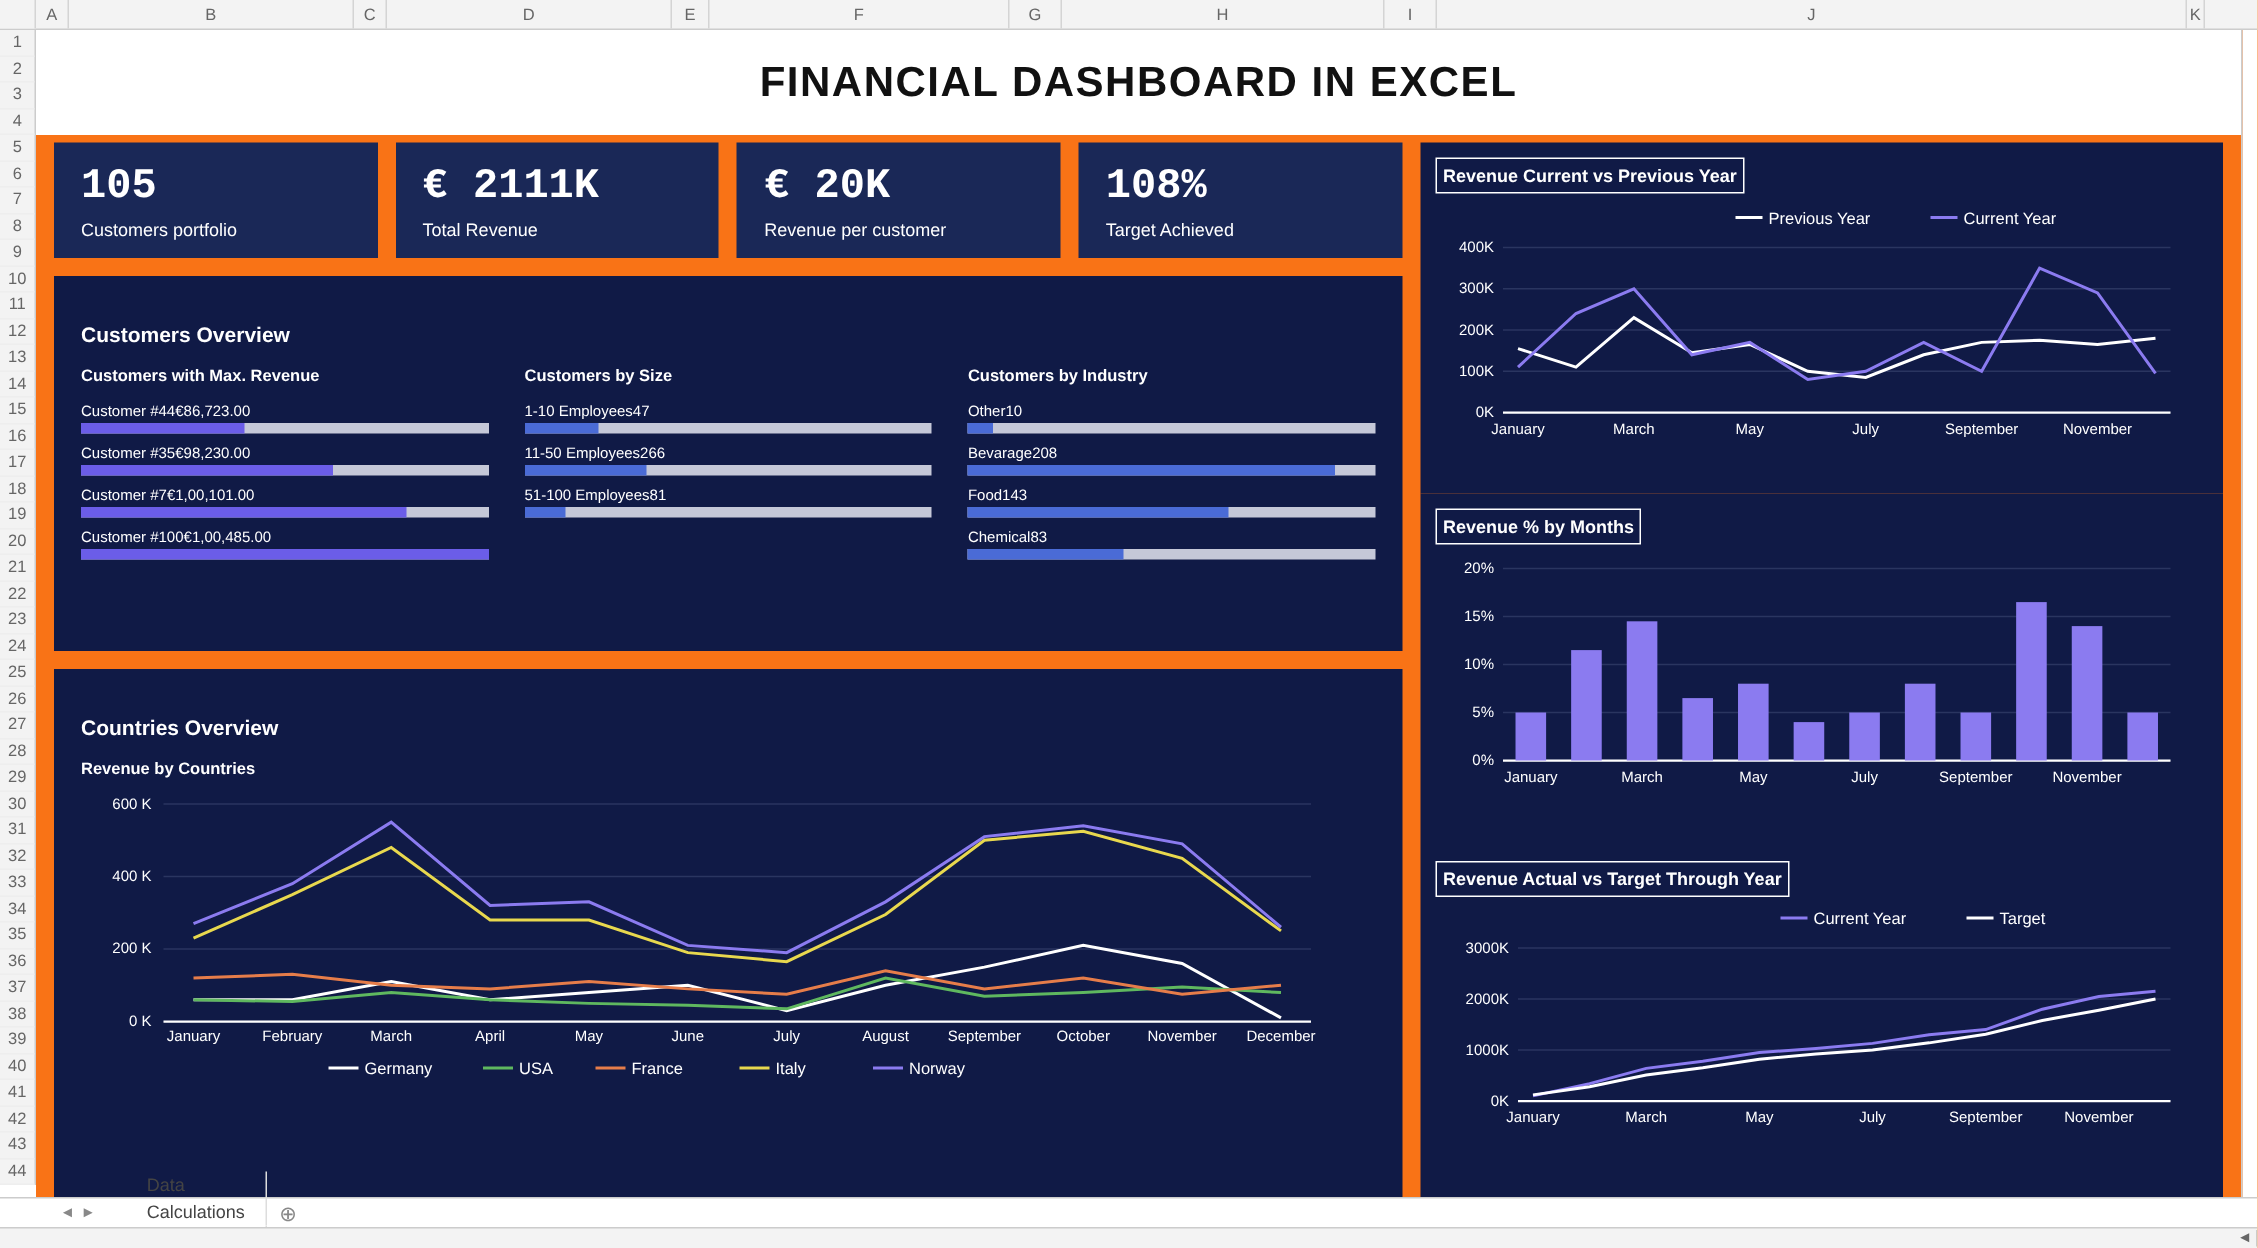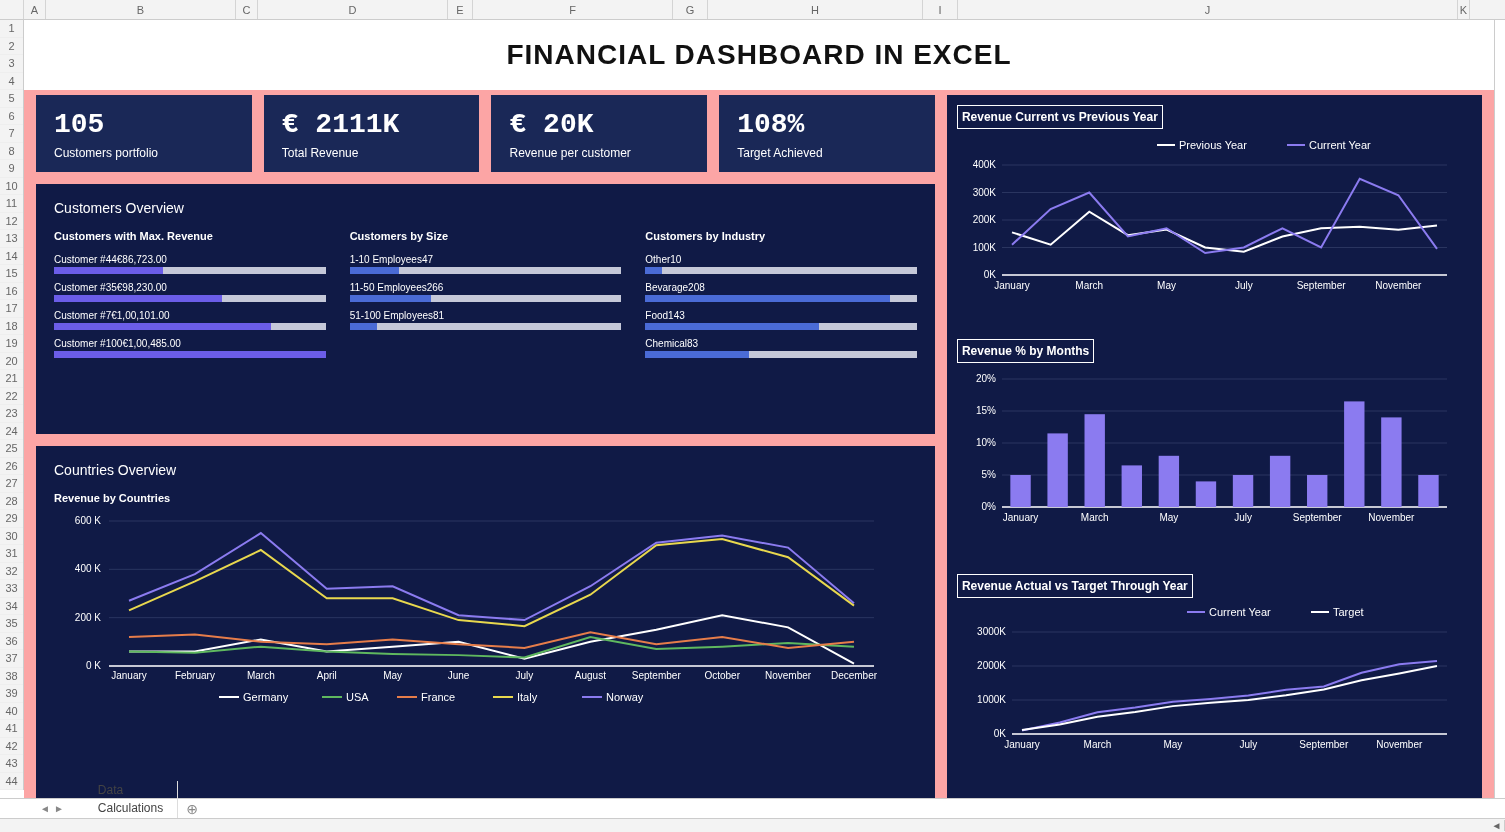--- a/index.html
+++ b/index.html
@@ -5,38 +5,38 @@
 * { box-sizing: border-box; margin: 0; padding: 0; }
 body { font-family: "Segoe UI", Arial, sans-serif; background: #fff; overflow: hidden; width: 1505px; height: 832px; position: relative; }
 
 
 .col-headers { position: absolute; top: 0; left: 0; right: 0; height: 20px; background: #f3f3f3; border-bottom: 1px solid #ccc; display: flex; font-size: 11px; color: #666; }
 .col-headers div { border-right: 1px solid #d4d4d4; text-align: center; line-height: 20px; }
 .corner { width: 24px; background: #f3f3f3; border-right: 1px solid #ccc; }
 .row-headers { position: absolute; top: 20px; left: 0; width: 24px; background: #f3f3f3; border-right: 1px solid #ccc; }
 .row-headers div { height: 17.5px; font-size: 11px; color: #666; text-align: center; line-height: 17.5px; border-bottom: 1px solid #eee; }
 
-.sheet { position: absolute; top: 20px; left: 24px; right: 10px; bottom: 34px; background: #fca5a5; border-right:1px solid #ccc;}
+.sheet { position: absolute; top: 20px; left: 24px; right: 10px; bottom: 34px; background: #f97316; border-right:1px solid #ccc;}
 
 .title-bar { background: #fff; height: 70px; display: flex; align-items: center; justify-content: center; font-size: 28px; font-weight: 600; letter-spacing: 1px; color: #111; font-family: "Bahnschrift", "Segoe UI", sans-serif; }
 
 .main { position: absolute; top: 75px; left: 12px; right: 12px; bottom: 0; display: flex; gap: 12px; }
 
 .left-col { flex: 1.68; display: flex; flex-direction: column; gap: 12px; }
 .right-col { flex: 1; display: flex; flex-direction: column; }
 
 
 .kpi-row { display: flex; gap: 12px; }
 .kpi { flex: 1; background: #1a2857; color: #fff; padding: 14px 18px 12px 18px; }
 .kpi-val { font-size: 28px; font-weight: 700; font-family: Liberation Mono, monospace; }
 .kpi-label { font-size: 12px; margin-top: 6px; font-family: "Bahnschrift", sans-serif; }
 
 
 .panel { background: #101a46; color: #fff; padding: 16px 18px; font-family: "Bahnschrift", sans-serif; }
-.panel-title { font-size: 14px; font-weight: 400; margin-bottom: 14px; }
+.panel-title { font-size: 14px; font-weight: 700; margin-bottom: 14px; margin-top: 15px; }
 .sub-title { font-size: 11px; font-weight: 600; margin-bottom: 12px; }
 
 .overview-grid { display: flex; gap: 24px; margin-top: 14px; }
 .overview-col { flex: 1; }
 
 .bar-row { margin-bottom: 8px; }
 .bar-label-row { display: flex; justify-content: flex-start; font-size: 10px; margin-bottom: 2px; }
 .bar-bg { height: 7px; background: #c5c8d8; position: relative; }
 .bar-fill { height: 100%; position: absolute; left: 0; top: 0; background: #6b5de8; }
 .bar-fill.alt1 { background: #4a6bd6; }

